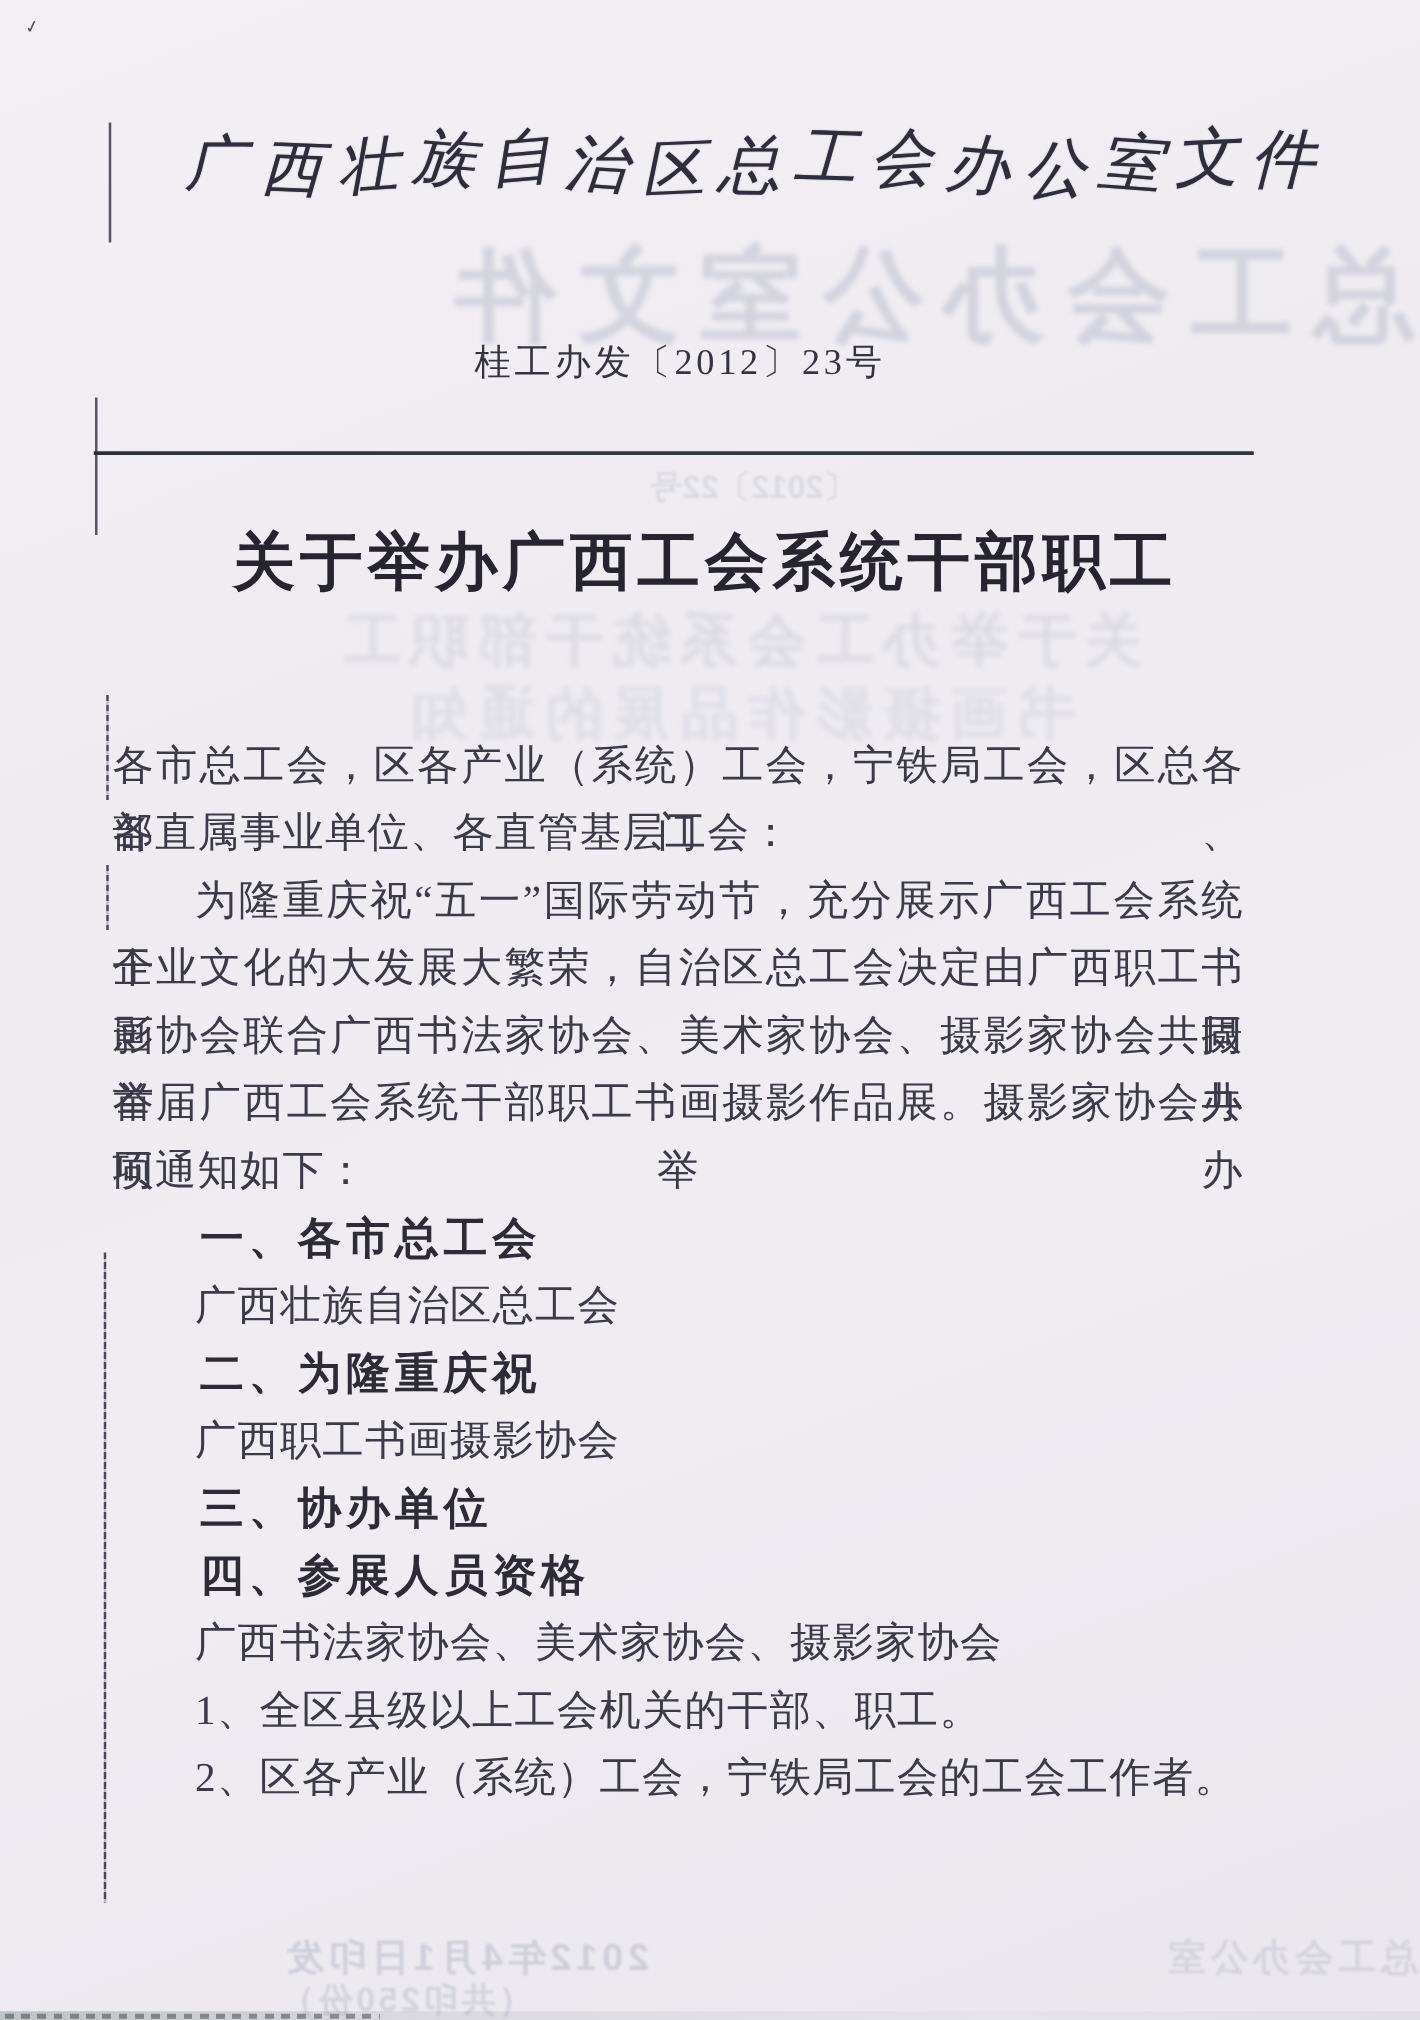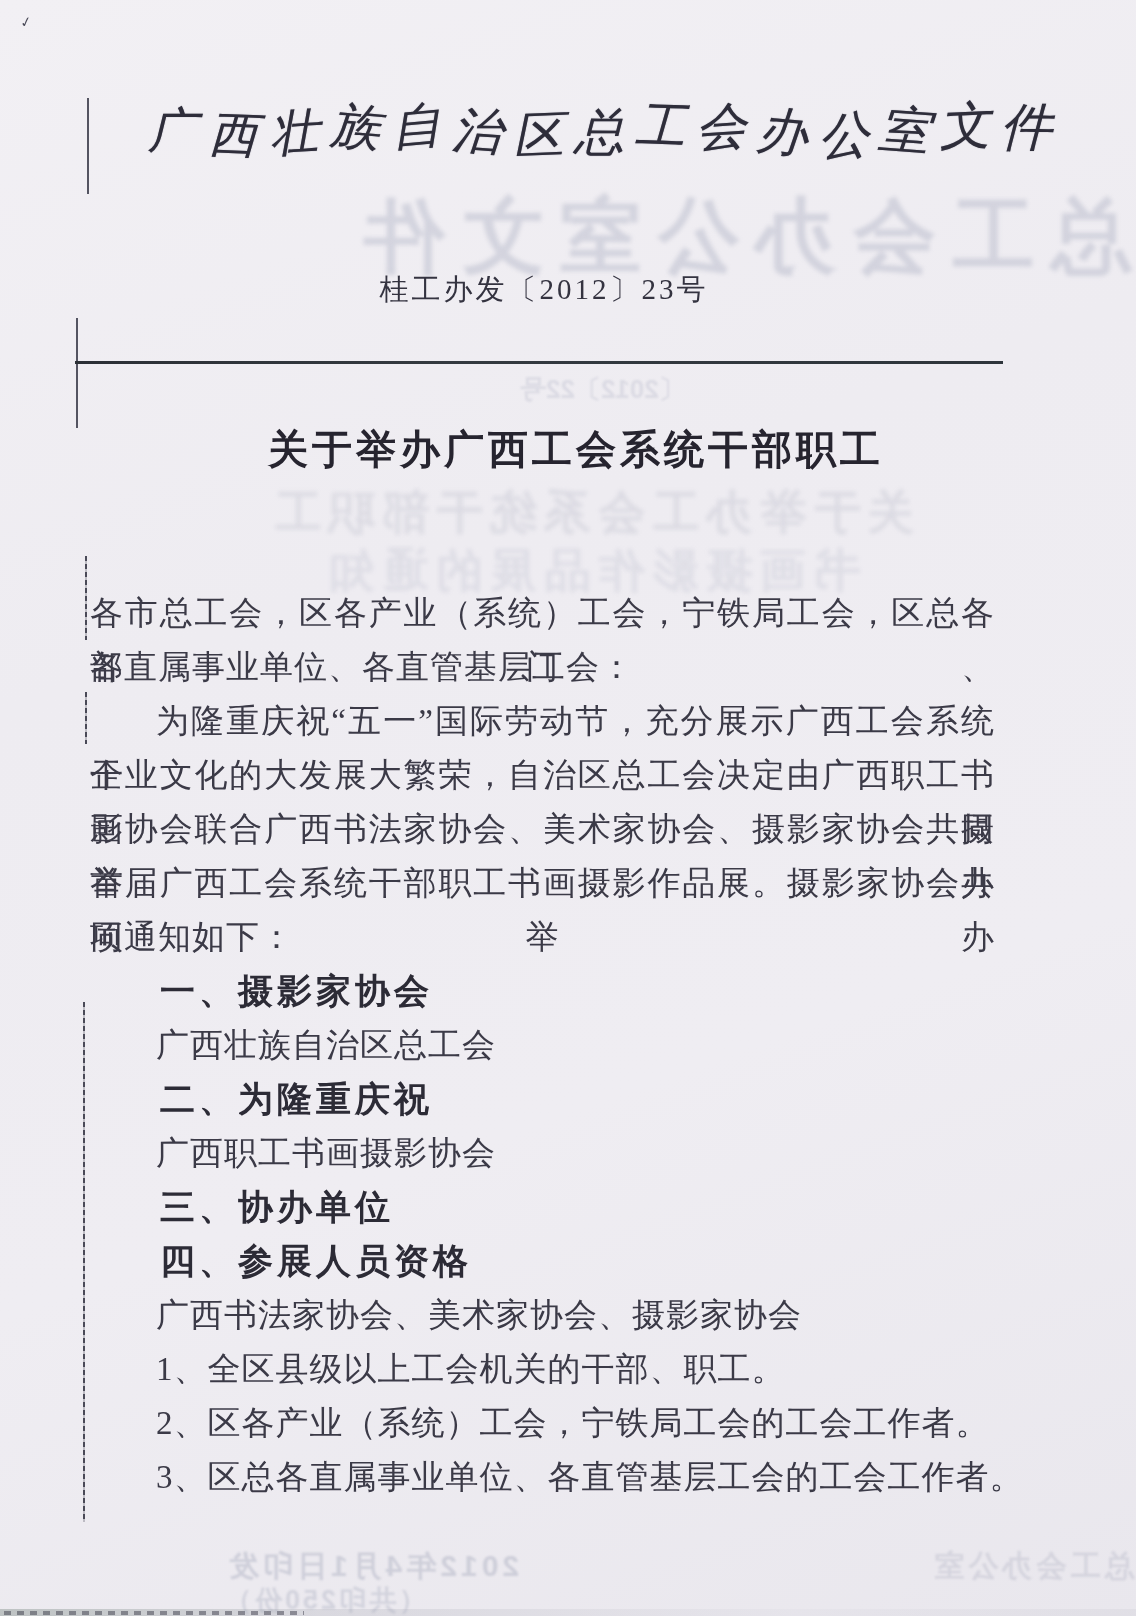--- a/index.html
+++ b/index.html
@@ -40,22 +40,22 @@
   }
   .cal-header .ch{display:inline-block;}
   .doc-number{
     position:absolute;left:0;top:270px;width:100%;text-align:center;
     transform:translateX(-24px);font-size:29px;letter-spacing:3px;color:#343340;
   }
   .rule{position:absolute;left:75px;top:361px;width:928px;height:3px;
     background:linear-gradient(to right,#2c3036,#343a40 40%,#2e353b);}
 
   
-  .title{position:absolute;left:76px;top:423px;width:1000px;text-align:center;
-    font-weight:bold;color:#26242f;font-size:40px;line-height:53px;letter-spacing:4px;}
+  .title{position:absolute;left:64px;top:423px;width:1000px;text-align:center;
+    font-weight:bold;color:#26242f;font-size:50px;line-height:53px;letter-spacing:4px;}
 
   
   .bodytext{position:absolute;left:90px;top:586px;width:905px;font-size:33px;line-height:54px;letter-spacing:1px;color:#3b3a47;}
   .ln{height:54px;white-space:nowrap;}
   .just{white-space:normal;text-align:justify;text-align-last:justify;}
   .indent{text-indent:2em;}
   .pad2{padding-left:2em;}
   .head{font-family:"Liberation Sans","DejaVu Sans",sans-serif;font-weight:bold;color:#2c2b36;font-size:35px;letter-spacing:4px;}
 </style>
 </head>
@@ -91,25 +91,24 @@
   <div class="bodytext">
     <div class="ln just">各市总工会，区各产业（系统）工会，宁铁局工会，区总各部门、</div>
     <div class="ln">各直属事业单位、各直管基层工会：</div>
 
     <div class="ln just indent">为隆重庆祝“五一”国际劳动节，充分展示广西工会系统干</div>
     <div class="ln just">企业文化的大发展大繁荣，自治区总工会决定由广西职工书画摄</div>
     <div class="ln just">影协会联合广西书法家协会、美术家协会、摄影家协会共同举办</div>
     <div class="ln just">首届广西工会系统干部职工书画摄影作品展。摄影家协会共同举办</div>
     <div class="ln">项通知如下：</div>
 
-    <div class="ln pad2 head">一、摄影家协会</div>
+    <div class="ln pad2 head">一、各市总工会</div>
     <div class="ln pad2">广西壮族自治区总工会</div>
     <div class="ln pad2 head">二、为隆重庆祝</div>
     <div class="ln pad2">广西职工书画摄影协会</div>
     <div class="ln pad2 head">三、协办单位</div>
     <div class="ln pad2 head">四、参展人员资格</div>
     <div class="ln pad2">广西书法家协会、美术家协会、摄影家协会</div>
     <div class="ln pad2">1、全区县级以上工会机关的干部、职工。</div>
     <div class="ln pad2">2、区各产业（系统）工会，宁铁局工会的工会工作者。</div>
-    <div class="ln pad2">3、区总各直属事业单位、各直管基层工会的工会工作者。</div>
   </div>
 
 </div>
 
 </body></html>

